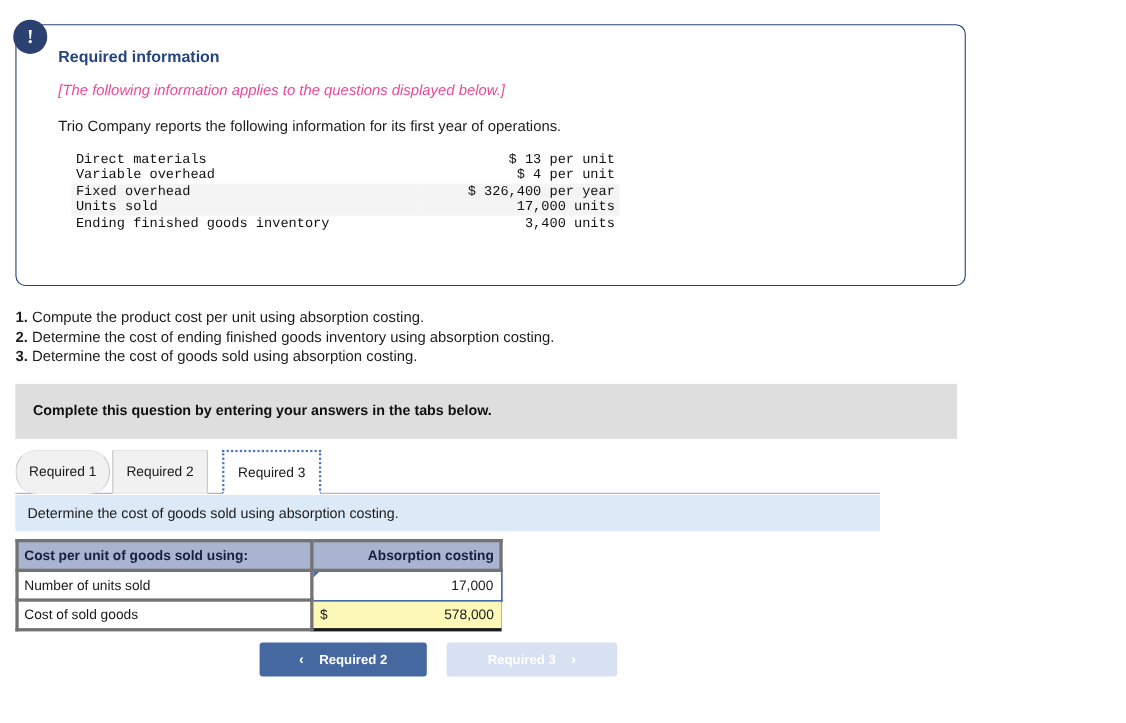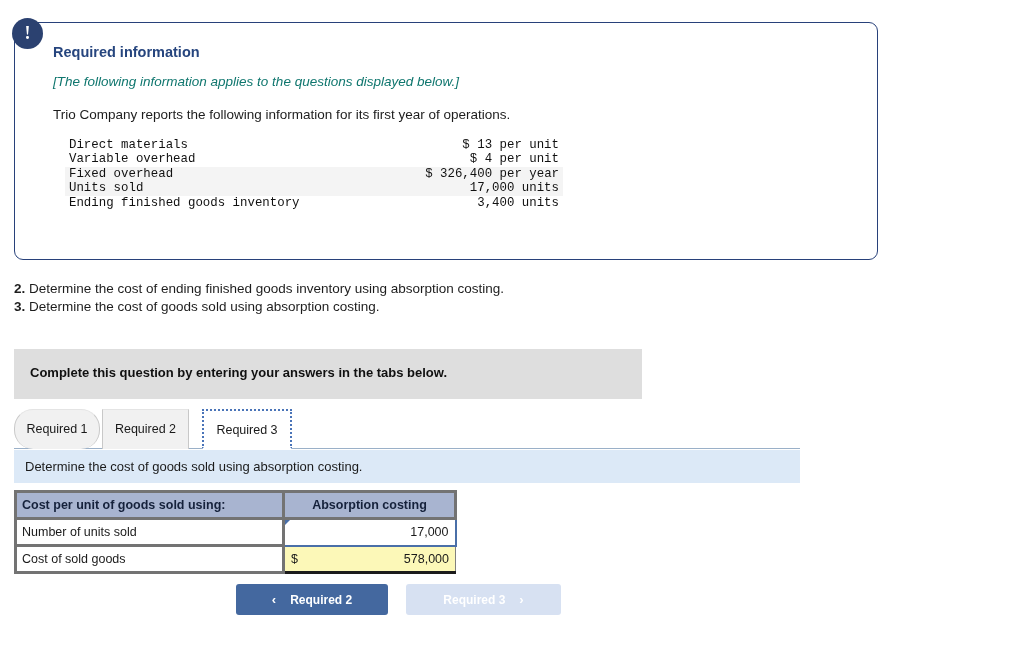--- a/index.html
+++ b/index.html
@@ -51,21 +51,21 @@
   }
   .panel-title {
     color: #26457e;
     font-weight: bold;
     font-size: 14.5px;
     margin: 3px 0 14px 0;
   }
   .panel-italic {
     font-style: italic;
     font-size: 13.5px;
-    color: #0f766e;
+    color: #ec4899;
     margin: 0 0 18px 0;
   }
   .panel-lead {
     font-size: 13.5px;
     color: #1d1d1d;
     margin: 0 0 16px 0;
   }
 
   
   #facts-table {
@@ -108,21 +108,21 @@
   }
   #requirements .req-num {
     font-weight: bold;
   }
 
   
   #complete-banner {
     position: absolute;
     left: 14px;
     top: 349px;
-    width: 628px;
+    width: 856px;
     height: 50px;
     background: #dedede;
     box-sizing: border-box;
   }
   #complete-banner span {
     display: block;
     padding: 16px 0 0 16px;
     font-weight: bold;
     font-size: 13px;
     color: #101010;
@@ -199,21 +199,21 @@
     box-sizing: border-box;
     vertical-align: middle;
   }
   #answer-table th {
     background: #a8b4d0;
     font-weight: bold;
     font-size: 12.5px;
     color: #15213b;
   }
   #answer-table th.th-label { text-align: left; width: 268px; }
-  #answer-table th.th-value { text-align: center; width: 172px; }
+  #answer-table th.th-value { text-align: right; width: 172px; }
   #answer-table td.cell-label {
     text-align: left;
     background: #ffffff;
   }
   #answer-table td.cell-value {
     padding: 0;
     position: relative;
     background: #ffffff;
   }
   #answer-table tr.input-row td.cell-value {
@@ -314,20 +314,24 @@
         <tr>
           <td class="fact-label">Ending finished goods inventory</td>
           <td class="fact-value">3,400 units</td>
         </tr>
       </tbody>
     </table>
   </div>
 </div>
 
 <div id="requirements">
+  <div class="req-line">
+    <span class="req-num">1.</span>
+    <span>Compute the product cost per unit using absorption costing.</span>
+  </div>
   <div class="req-line">
     <span class="req-num">2.</span>
     <span>Determine the cost of ending finished goods inventory using absorption costing.</span>
   </div>
   <div class="req-line">
     <span class="req-num">3.</span>
     <span>Determine the cost of goods sold using absorption costing.</span>
   </div>
 </div>
 

